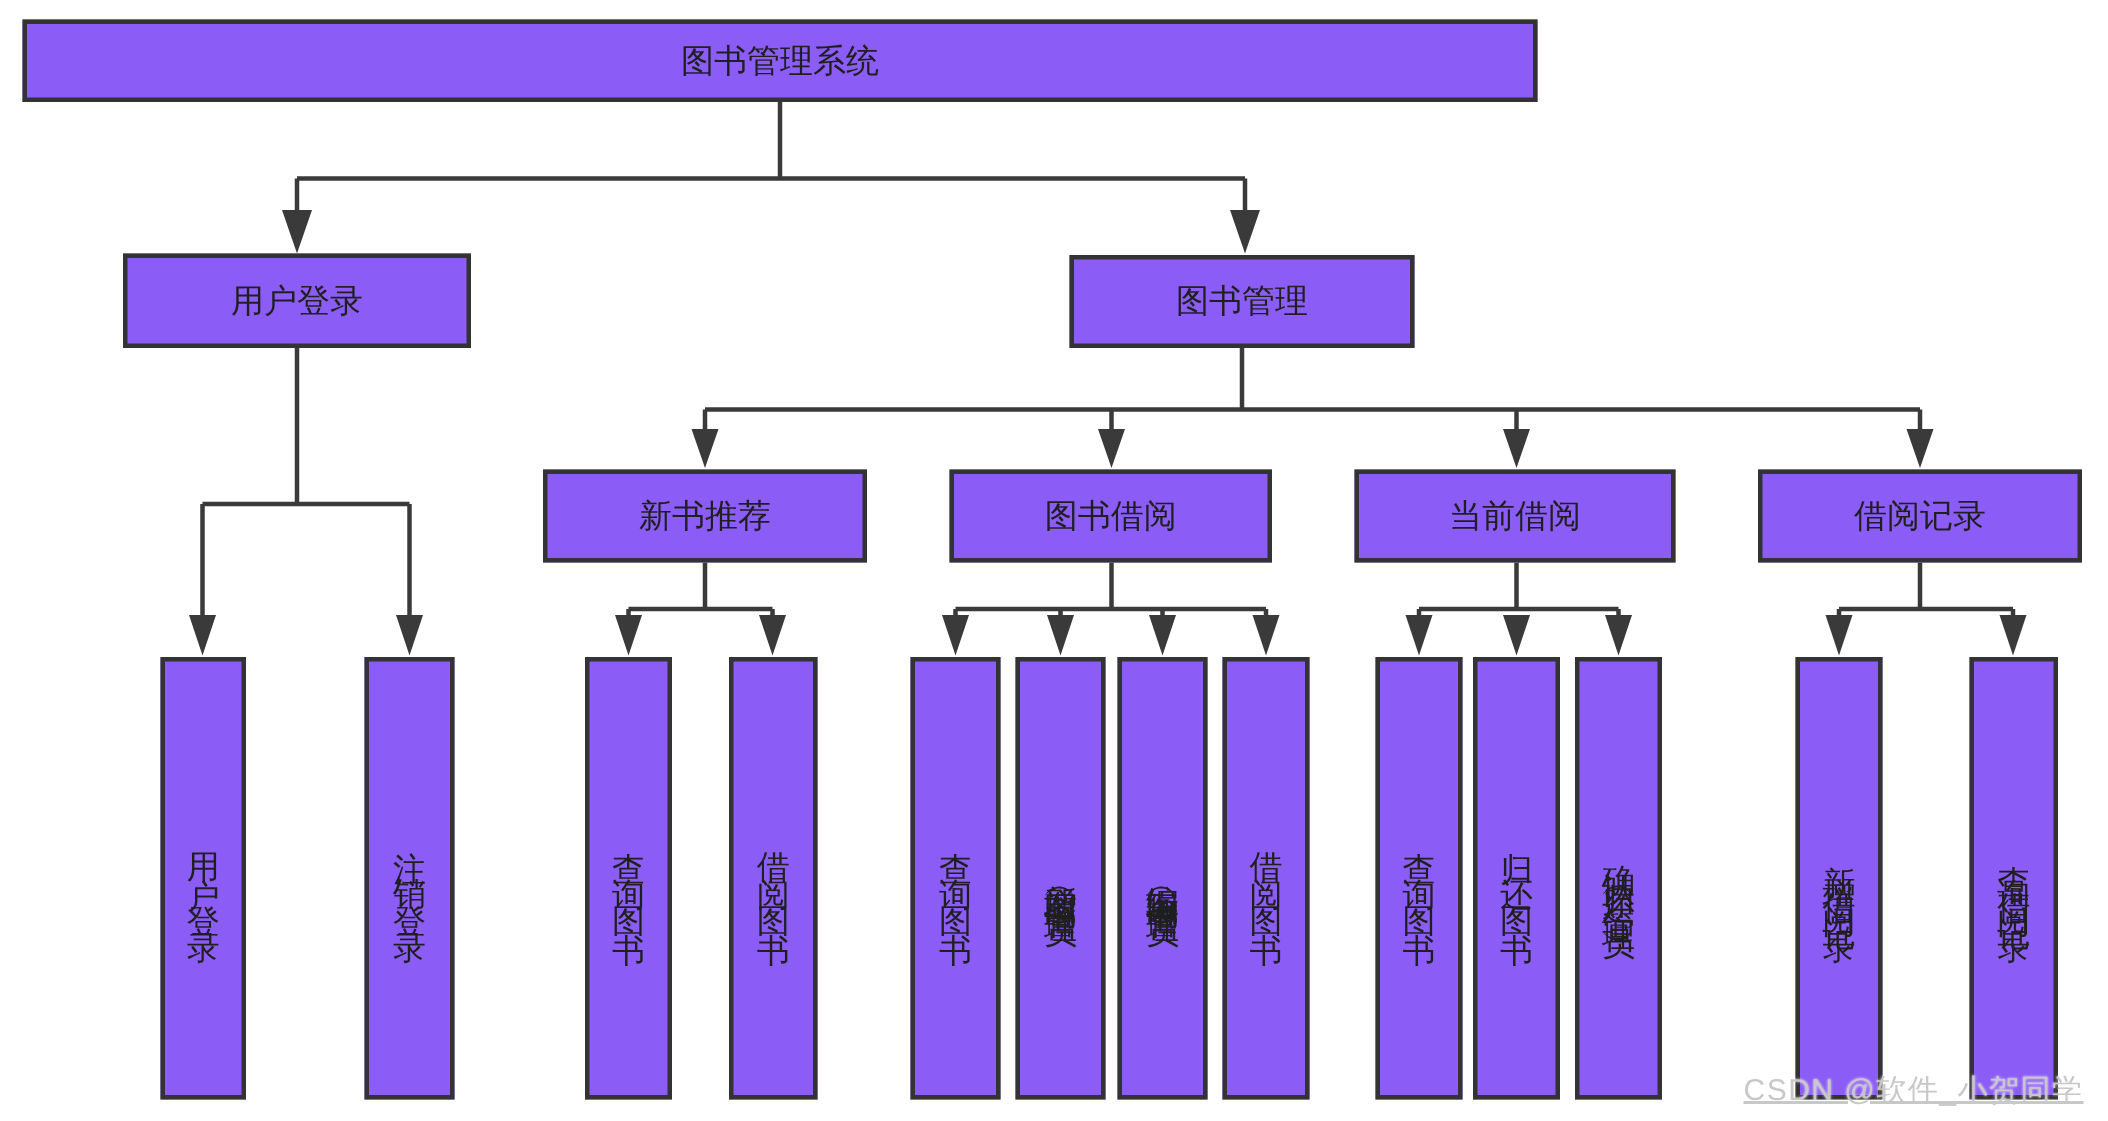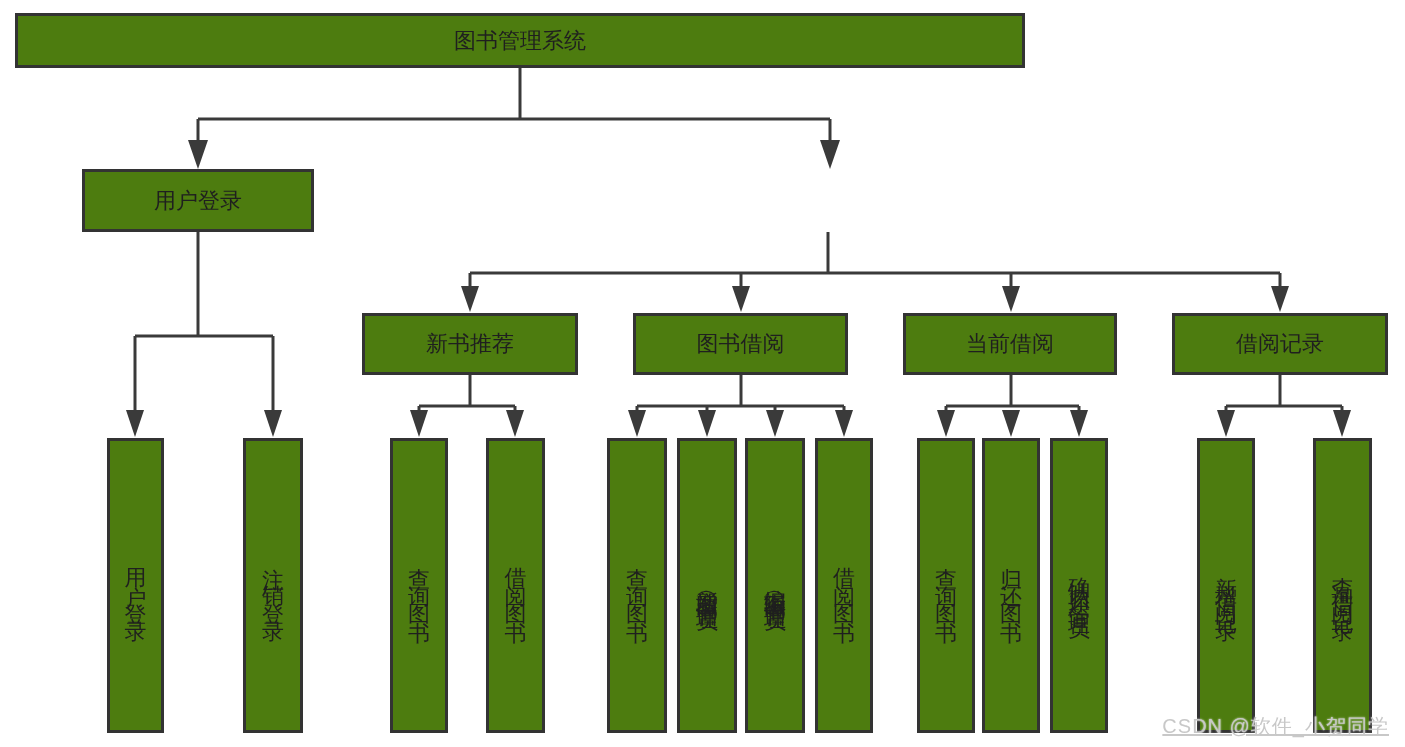--- a/index.html
+++ b/index.html
@@ -20,21 +20,21 @@
     overflow: hidden;
   }
   .connectors {
     position: absolute;
     left: 0; top: 0;
     width: 1405px; height: 747px;
     color: var(--line);
   }
   .node {
     position: absolute;
-    background: #4d7c0f;
+    background: #8b5cf6;
     border: 3px solid var(--box-border);
     color: var(--text);
     display: flex;
     align-items: center;
     justify-content: center;
     font-size: 22px;
     line-height: 1;
     text-align: center;
   }
   .vnode span {
@@ -173,20 +173,23 @@
     </g>
   </svg>
 
   <div class="node n-root">
     <span>图书管理系统</span>
   </div>
 
   <div class="node n-login">
     <span>用户登录</span>
   </div>
+  <div class="node n-mgmt">
+    <span>图书管理</span>
+  </div>
 
   <div class="node n-borrow">
     <span>图书借阅</span>
   </div>
   <div class="node n-rec">
     <span>新书推荐</span>
   </div>
   <div class="node n-cur">
     <span>当前借阅</span>
   </div>

